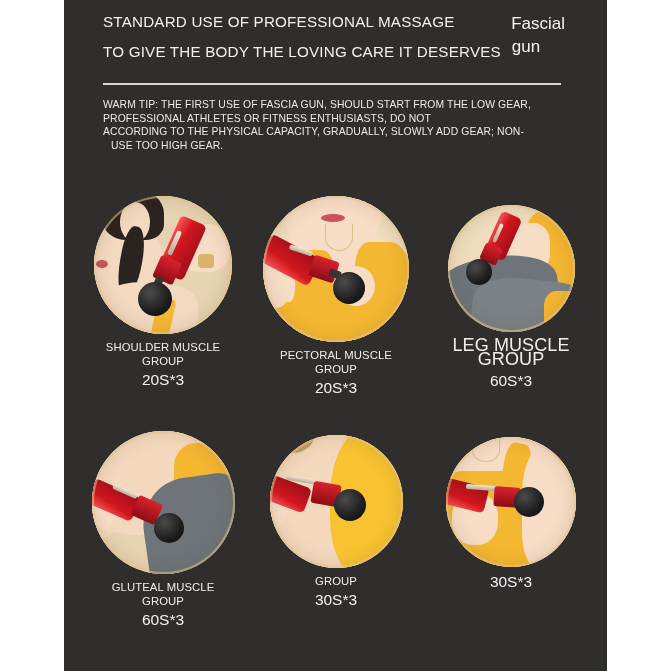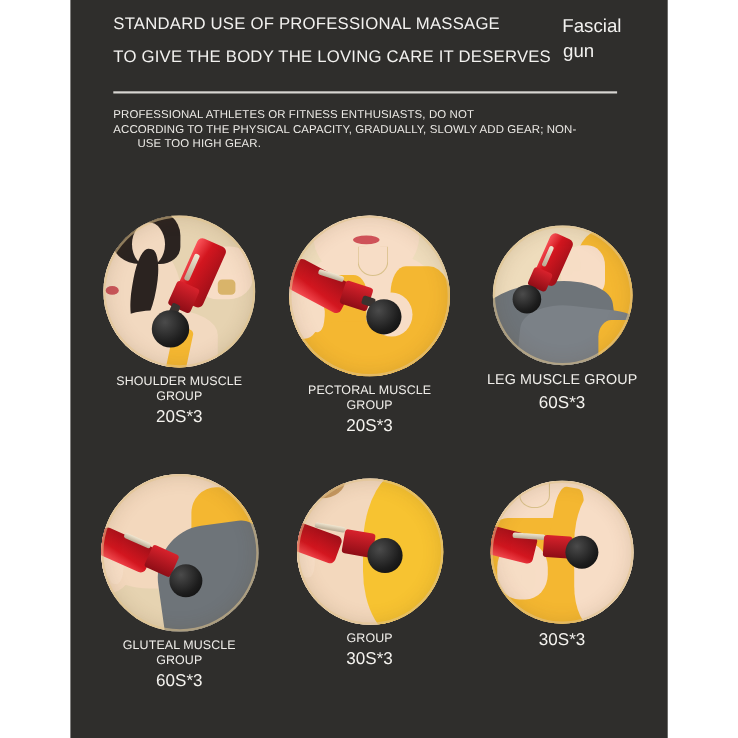--- a/index.html
+++ b/index.html
@@ -72,21 +72,21 @@
     position: absolute;
     left: 39px;
     top: 98px;
     width: 460px;
     color: #eceae6;
     font-size: 10.4px;
     line-height: 13.6px;
     letter-spacing: 0.1px;
   }
   .tip div { white-space: nowrap; }
-  .tip div.indent { padding-left: 8px; margin-left: 14px; }
+  .tip div.indent { padding-left: 8px; }
 
   
   .grid {
     position: absolute;
     left: 0;
     top: 196px;
     width: 543px;
   }
   .row {
     position: relative;
@@ -115,21 +115,21 @@
   .photo.sz-e { width: 133px; height: 133px; margin-top: 4px; }
   .photo.sz-f { width: 130px; height: 130px; margin-top: 6px; }
 
   .label {
     margin-top: 6px;
     color: #f0eeea;
     font-size: 11.3px;
     line-height: 14px;
     letter-spacing: 0.1px;
   }
-  .label.big { font-size: 13px; }
+  .label.big { font-size: 18px; }
   .dose {
     margin-top: 2px;
     color: #f4f2ee;
     font-size: 15.5px;
     line-height: 19px;
   }
   .dose.lower { margin-top: 5px; }
 
   
   .sk  { position:absolute; }
@@ -206,20 +206,21 @@
     </div>
     <div class="brand">
       <span class="b1">Fascial</span>
       <span class="b2">gun</span>
     </div>
   </div>
 
   <div class="divider"></div>
 
   <div class="tip">
+    <div>WARM TIP: THE FIRST USE OF FASCIA GUN, SHOULD START FROM THE LOW GEAR,</div>
     <div>PROFESSIONAL ATHLETES OR FITNESS ENTHUSIASTS, DO NOT</div>
     <div>ACCORDING TO THE PHYSICAL CAPACITY, GRADUALLY, SLOWLY ADD GEAR; NON-</div>
     <div class="indent">USE TOO HIGH GEAR.</div>
   </div>
 
   <div class="grid">
 
     <div class="row">
 
       <div class="card c0">

